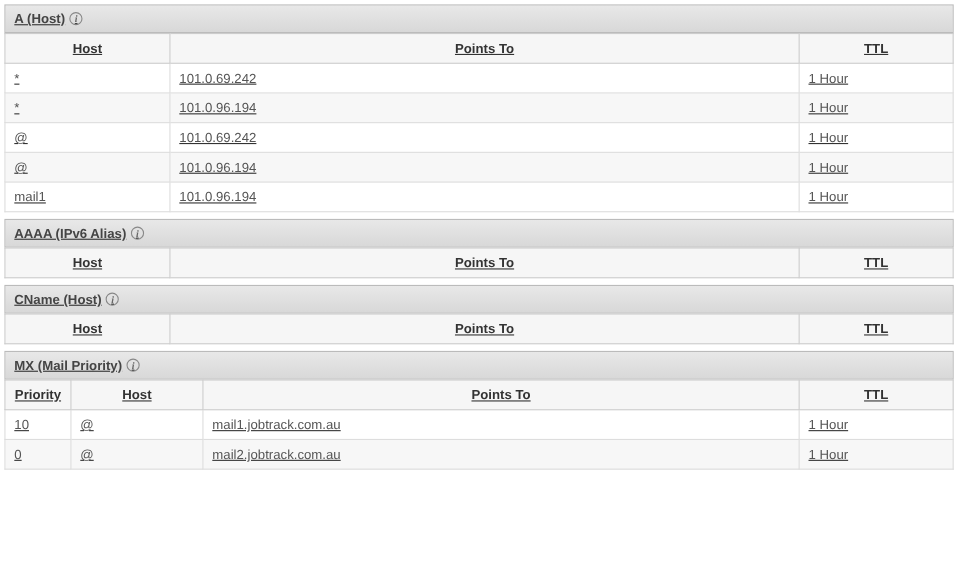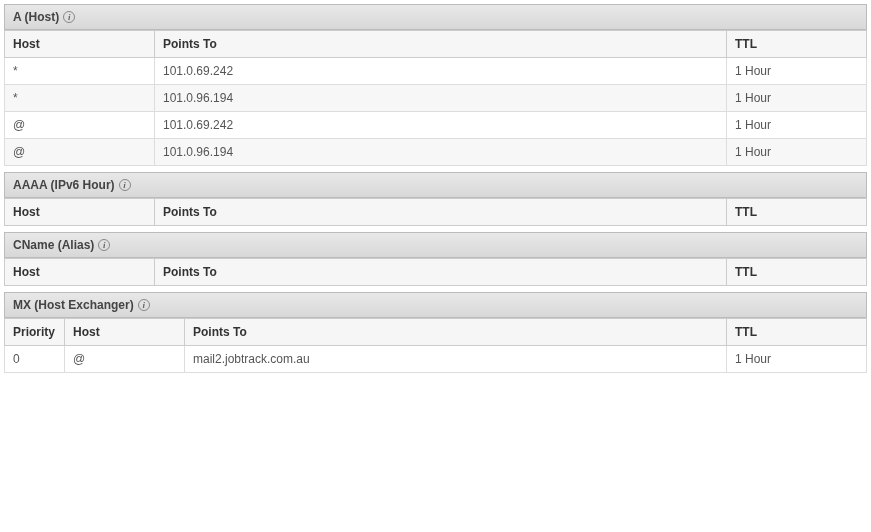--- a/index.html
+++ b/index.html
@@ -10,20 +10,21 @@
     body {
       font-family: Arial, Helvetica, sans-serif;
       font-size: 12px;
       color: #333;
       background: #fff;
       padding: 4px;
       width: 871px;
     }
     .section {
       margin-bottom: 6px;
+      text-decoration: underline;
     }
     .section-header {
       background: #dcdcdc;
       background: linear-gradient(to bottom, #e8e8e8, #d8d8d8);
       border: 1px solid #bbb;
       padding: 5px 8px;
       font-weight: bold;
       color: #444;
       display: flex;
       align-items: center;
@@ -46,21 +47,21 @@
       cursor: pointer;
     }
     table {
       width: 100%;
       border-collapse: collapse;
       border: 1px solid #ccc;
     }
     th {
       background: #f6f6f6;
       font-weight: bold;
-      text-align: left;
+      text-align: center;
       padding: 6px 8px;
       border: 1px solid #ccc;
       color: #333;
     }
     td {
       padding: 6px 8px;
       border: 1px solid #ddd;
       color: #555;
     }
     tbody tr:nth-child(even) td {
@@ -105,74 +106,85 @@
       <tr>
         <td>@</td>
         <td>101.0.69.242</td>
         <td>1 Hour</td>
       </tr>
       <tr>
         <td>@</td>
         <td>101.0.96.194</td>
         <td>1 Hour</td>
       </tr>
+      <tr>
+        <td>mail1</td>
+        <td>101.0.96.194</td>
+        <td>1 Hour</td>
+      </tr>
     </tbody>
   </table>
 </div>
 
 <div class="section">
   <div class="section-header">
-    <span>AAAA (IPv6 Hour)</span>
+    <span>AAAA (IPv6 Alias)</span>
     <span class="info-icon">i</span>
   </div>
   <table>
     <thead>
       <tr>
         <th class="col-host">Host</th>
         <th class="col-points">Points To</th>
         <th class="col-ttl">TTL</th>
       </tr>
     </thead>
     <tbody></tbody>
   </table>
 </div>
 
 <div class="section">
   <div class="section-header">
-    <span>CName (Alias)</span>
+    <span>CName (Host)</span>
     <span class="info-icon">i</span>
   </div>
   <table>
     <thead>
       <tr>
         <th class="col-host">Host</th>
         <th class="col-points">Points To</th>
         <th class="col-ttl">TTL</th>
       </tr>
     </thead>
     <tbody></tbody>
   </table>
 </div>
 
 <div class="section">
   <div class="section-header">
-    <span>MX (Host Exchanger)</span>
+    <span>MX (Mail Priority)</span>
     <span class="info-icon">i</span>
   </div>
   <table>
     <thead>
       <tr>
         <th class="col-priority">Priority</th>
         <th class="col-mx-host">Host</th>
         <th class="col-points">Points To</th>
         <th class="col-ttl">TTL</th>
       </tr>
     </thead>
     <tbody>
       <tr>
+        <td>10</td>
+        <td>@</td>
+        <td>mail1.jobtrack.com.au</td>
+        <td>1 Hour</td>
+      </tr>
+      <tr>
         <td>0</td>
         <td>@</td>
         <td>mail2.jobtrack.com.au</td>
         <td>1 Hour</td>
       </tr>
     </tbody>
   </table>
 </div>
 
 </body></html>

